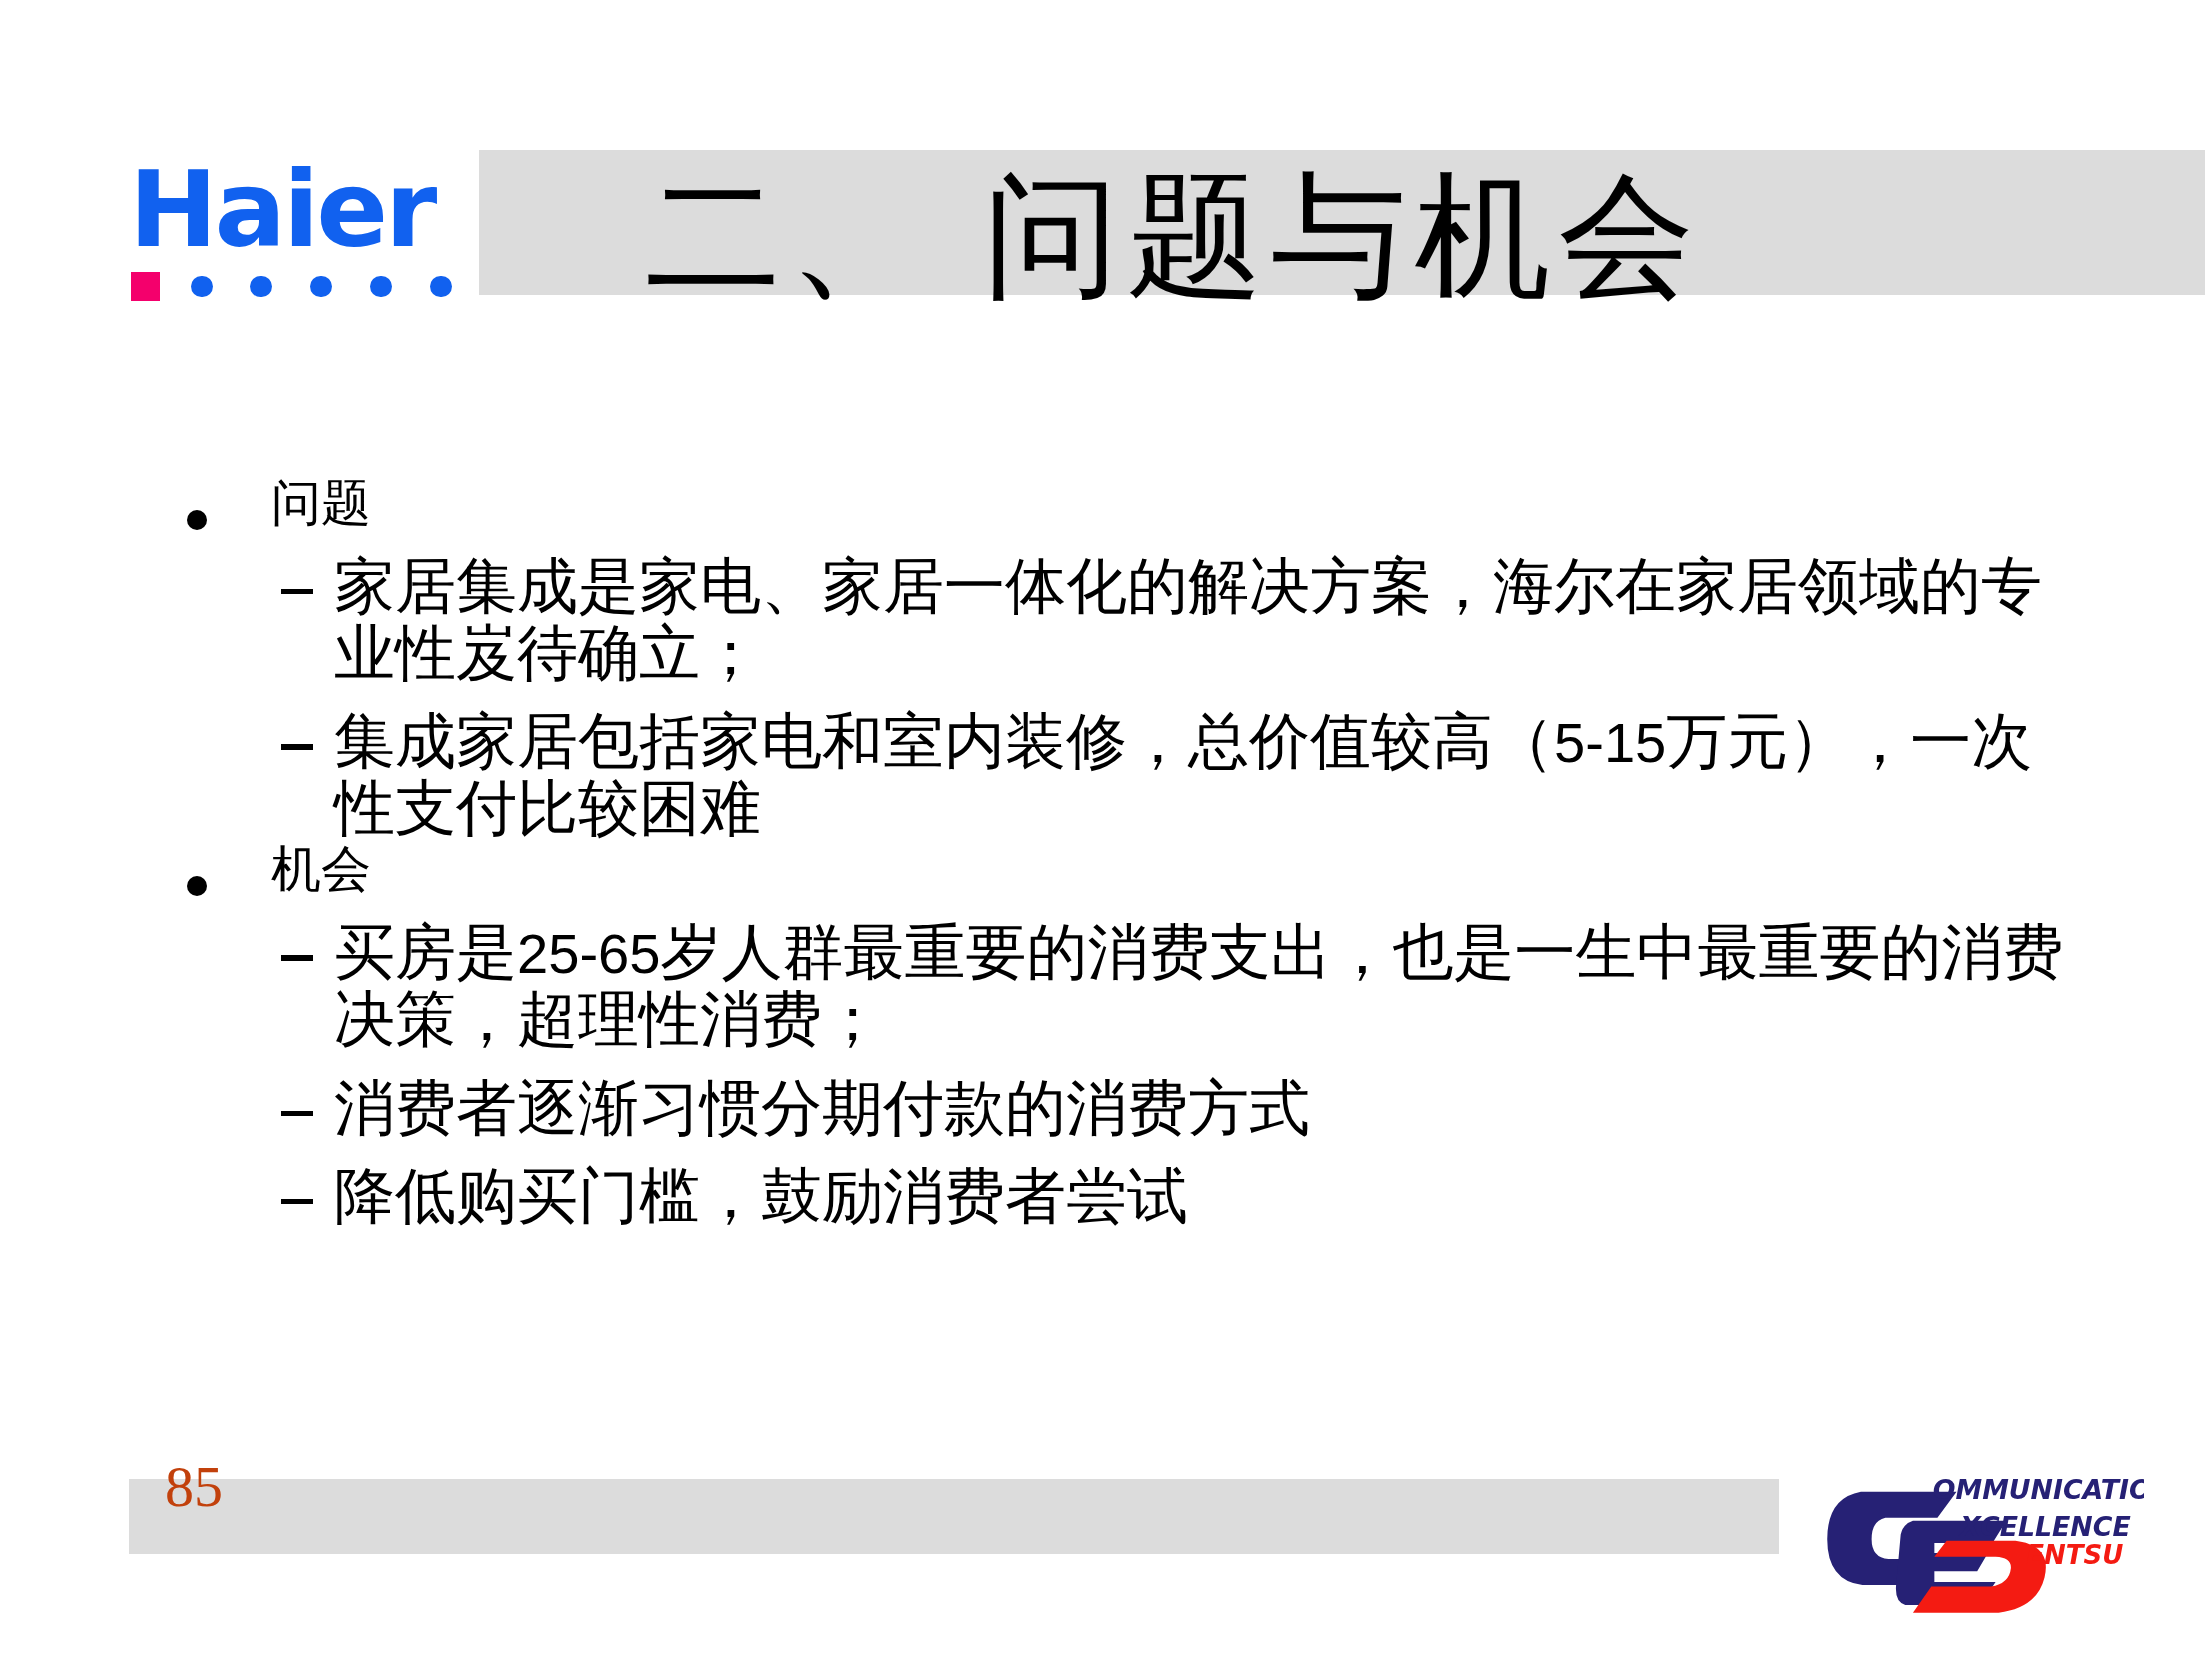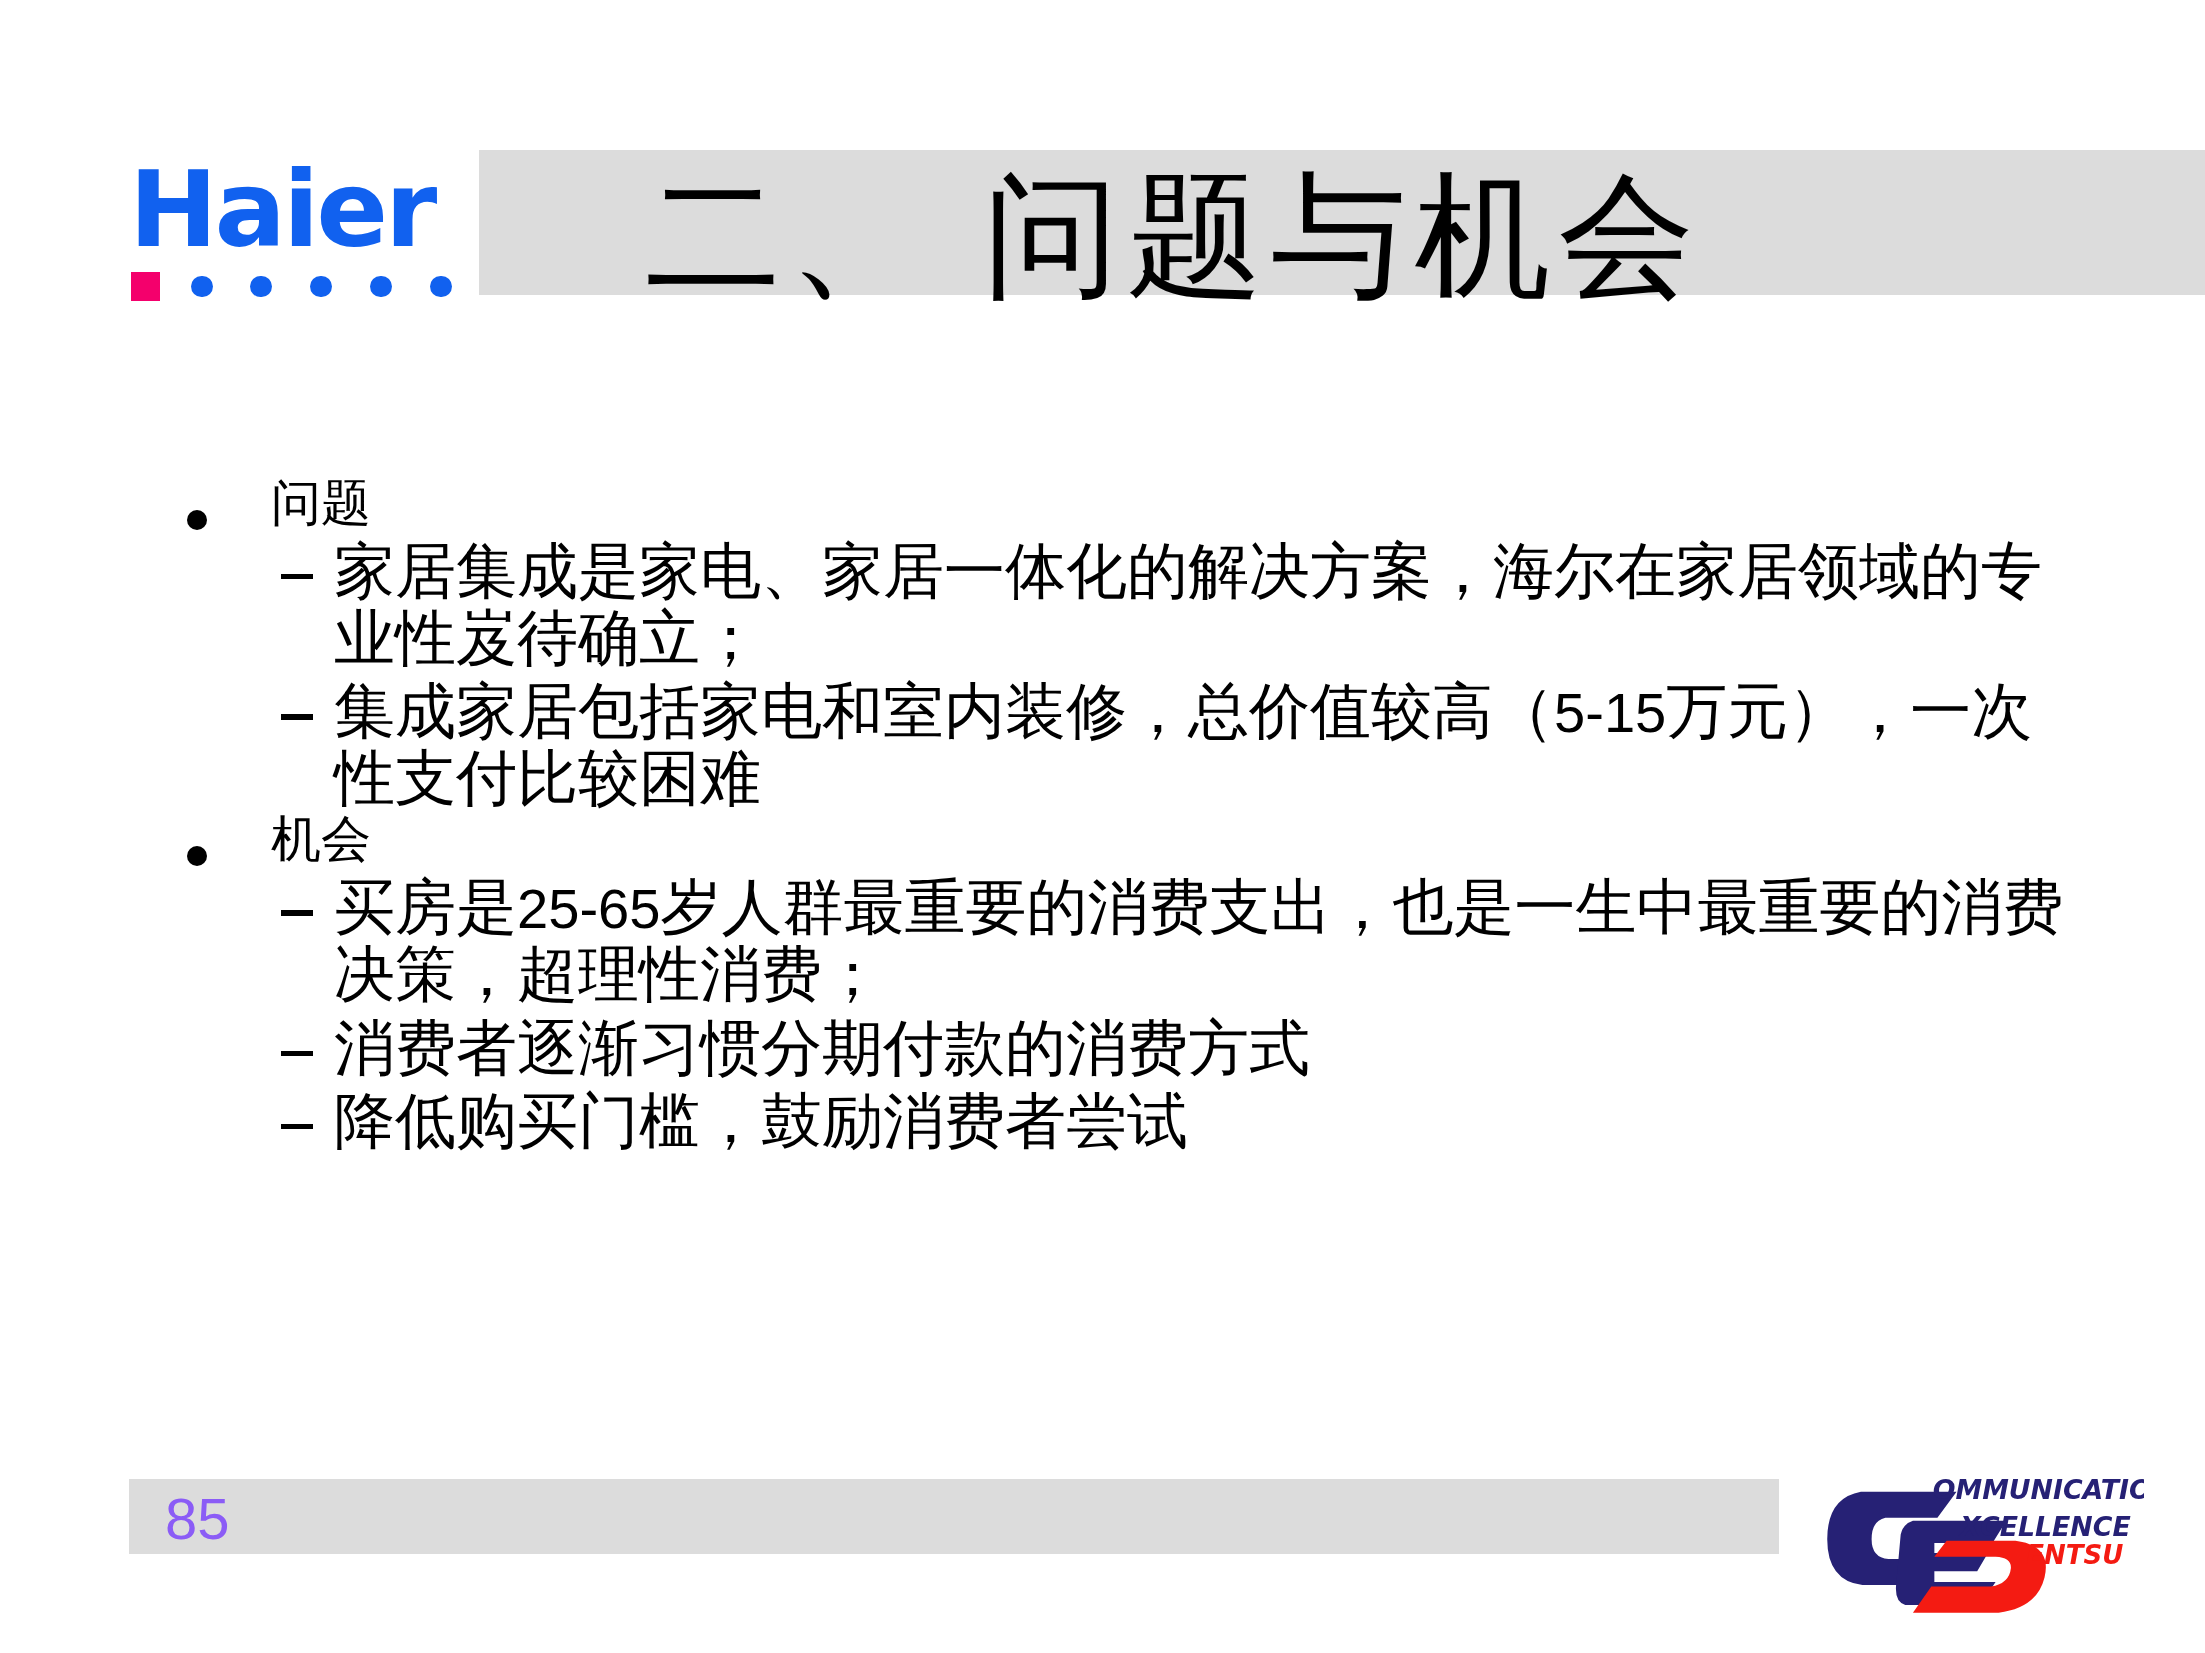--- a/index.html
+++ b/index.html
@@ -112,21 +112,21 @@
     height: 20px;
     border-radius: 50%;
     background: #000000;
   }
 
   .lvl2 {
     position: relative;
     padding-left: 205px;
     font-size: 61px;
     line-height: 1.1;
-    margin-top: 6px;
+    margin-top: 21px;
   }
   .lvl2 .bullet-dash {
     position: absolute;
     left: 152px;
     top: 37px;
     width: 32px;
     height: 5.4px;
     background: #000000;
   }
   .lvl2 .txt {
@@ -143,25 +143,25 @@
     position: absolute;
     left: 129px;
     top: 1479px;
     width: 1650px;
     height: 75px;
     background: #dcdcdc;
   }
   .page-number {
     position: absolute;
     left: 165px;
-    top: 1484px;
+    top: 1452px;
     font-size: 58px;
     line-height: 69px;
-    color: #8b5cf6;
-    font-family: Liberation Sans, sans-serif;
+    color: #c2410c;
+    font-family: Liberation Serif, serif;
   }
 
   .ced-logo {
     position: absolute;
     left: 1815px;
     top: 1455px;
     width: 329px;
     height: 176px;
   }
   .ced-logo svg { display: block; }

